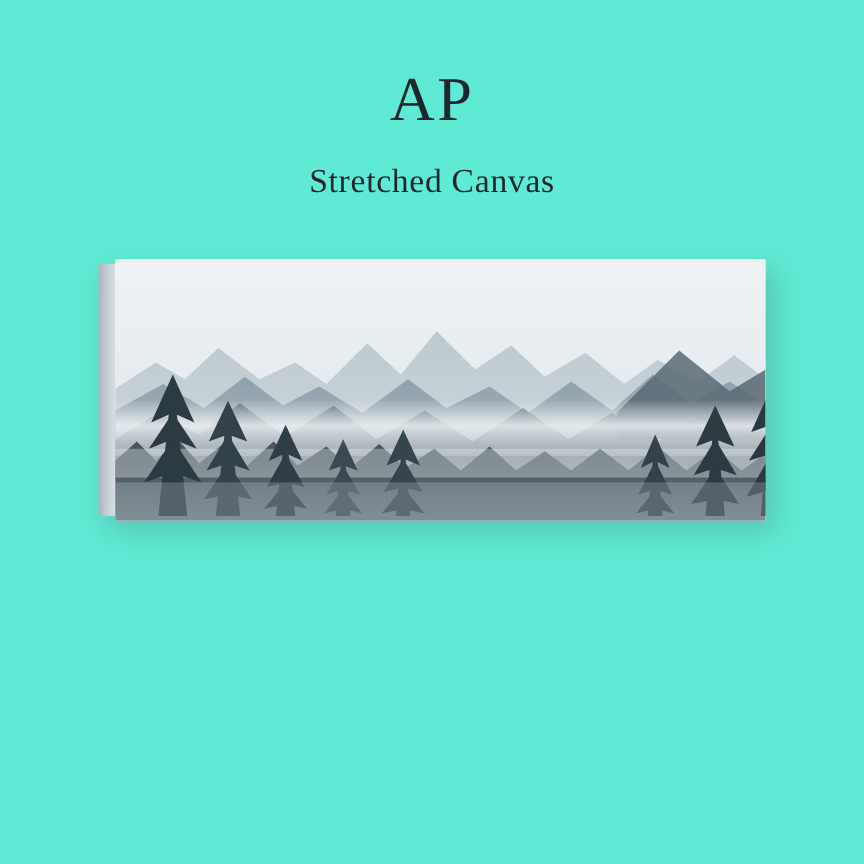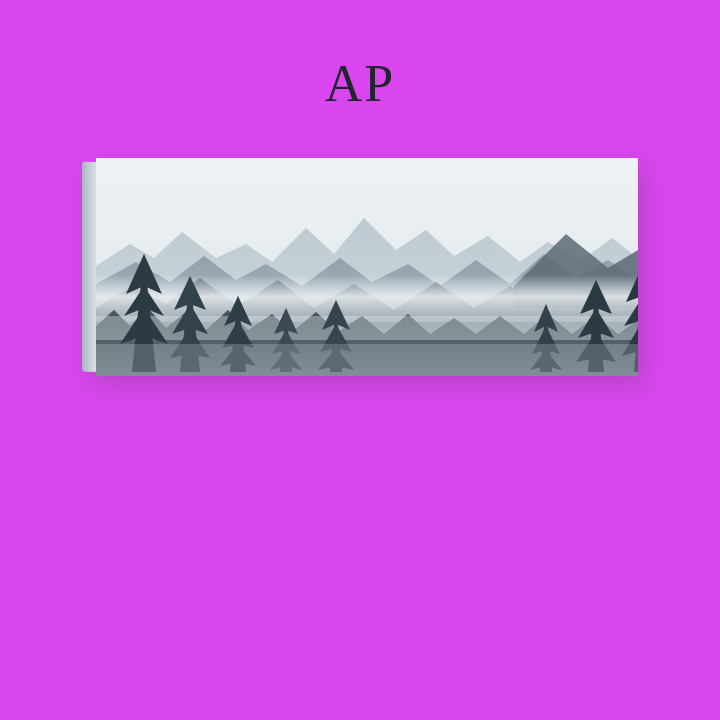--- a/index.html
+++ b/index.html
@@ -11,21 +11,21 @@
     height: 720px;
     background: #f7f4ef;
     font-family: "Liberation Serif", serif;
     color: #2b3138;
     overflow: hidden;
   }
   .page {
     position: relative;
     width: 720px;
     height: 720px;
-    background: #d946ef;
+    background: #5eead4;
     display: flex;
     flex-direction: column;
     align-items: center;
   }
 
   
   .brand-logo {
     margin-top: 58px;
     font-family: "Liberation Serif", serif;
     font-size: 52px;
@@ -86,20 +86,21 @@
   }
   .description em { font-style: italic; }
 </style>
 </head>
 <body>
 
 <div class="page">
 
   <div class="brand-logo">AP</div>
 
+  <div class="headline">Stretched Canvas</div>
 
   <div class="canvas-wrap">
     <div class="canvas-edge"></div>
     <div class="canvas-face">
       <svg class="art-svg" viewBox="0 0 542 218" preserveAspectRatio="none">
         <defs>
           <linearGradient id="skyG" x1="0" y1="0" x2="0" y2="1">
             <stop offset="0%" stop-color="#eef2f4"></stop>
             <stop offset="60%" stop-color="#e4eaee"></stop>
             <stop offset="100%" stop-color="#dde4e8"></stop>

